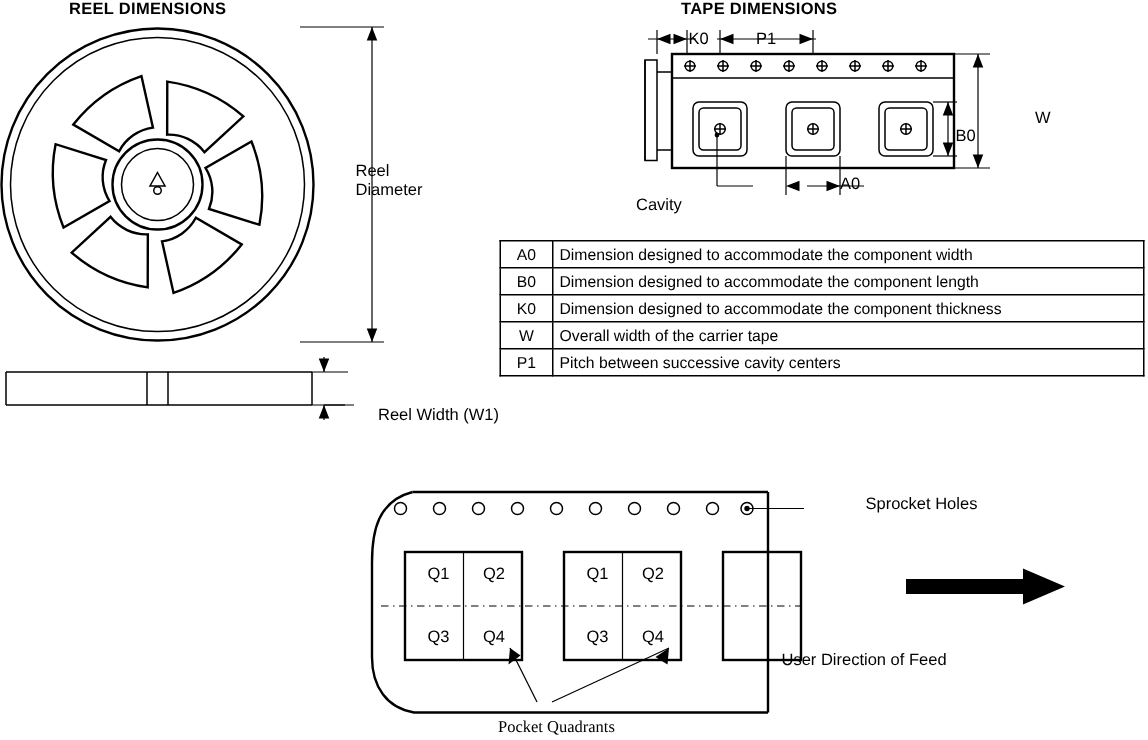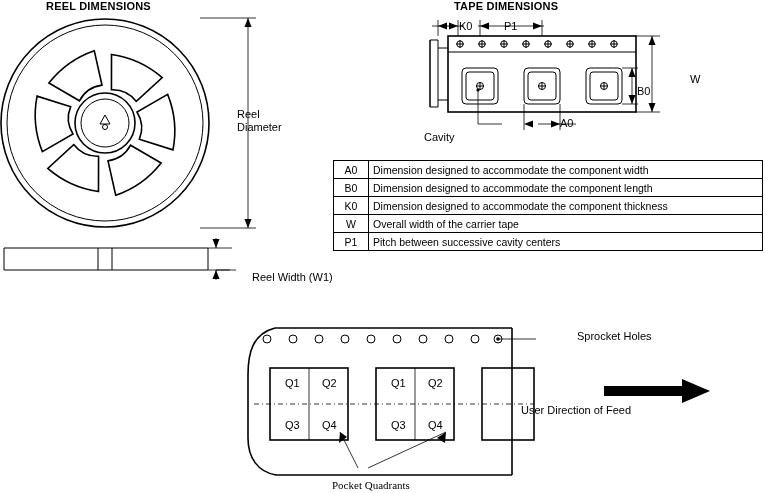--- a/index.html
+++ b/index.html
@@ -332,17 +332,17 @@
   <div class="abs lbl" style="left:428px; top:377px;">Q2</div>
   <div class="abs lbl" style="left:391px; top:419px;">Q3</div>
   <div class="abs lbl" style="left:428px; top:419px;">Q4</div>
 
   <div class="abs lbl" style="left:537px; top:330px;margin-left:40px;">Sprocket Holes</div>
 
   <svg class="abs" style="left:604px; top:378px;" width="110" height="26">
     <path d="M0 8 L78 8 L78 1 L106 13 L78 25 L78 18 L0 18 Z" class="fillblk"></path>
   </svg>
 
-  <div class="abs lbl" style="left:521px; top:404px;">User Direction of Feed</div>
+  <div class="abs lbl" style="left:521px; top:434px;">User Direction of Feed</div>
 
   <div class="abs lbl" style="left:332px; top:479px;font-family:Liberation Serif, serif;">Pocket Quadrants</div>
 
 </div>
 
 </body></html>

